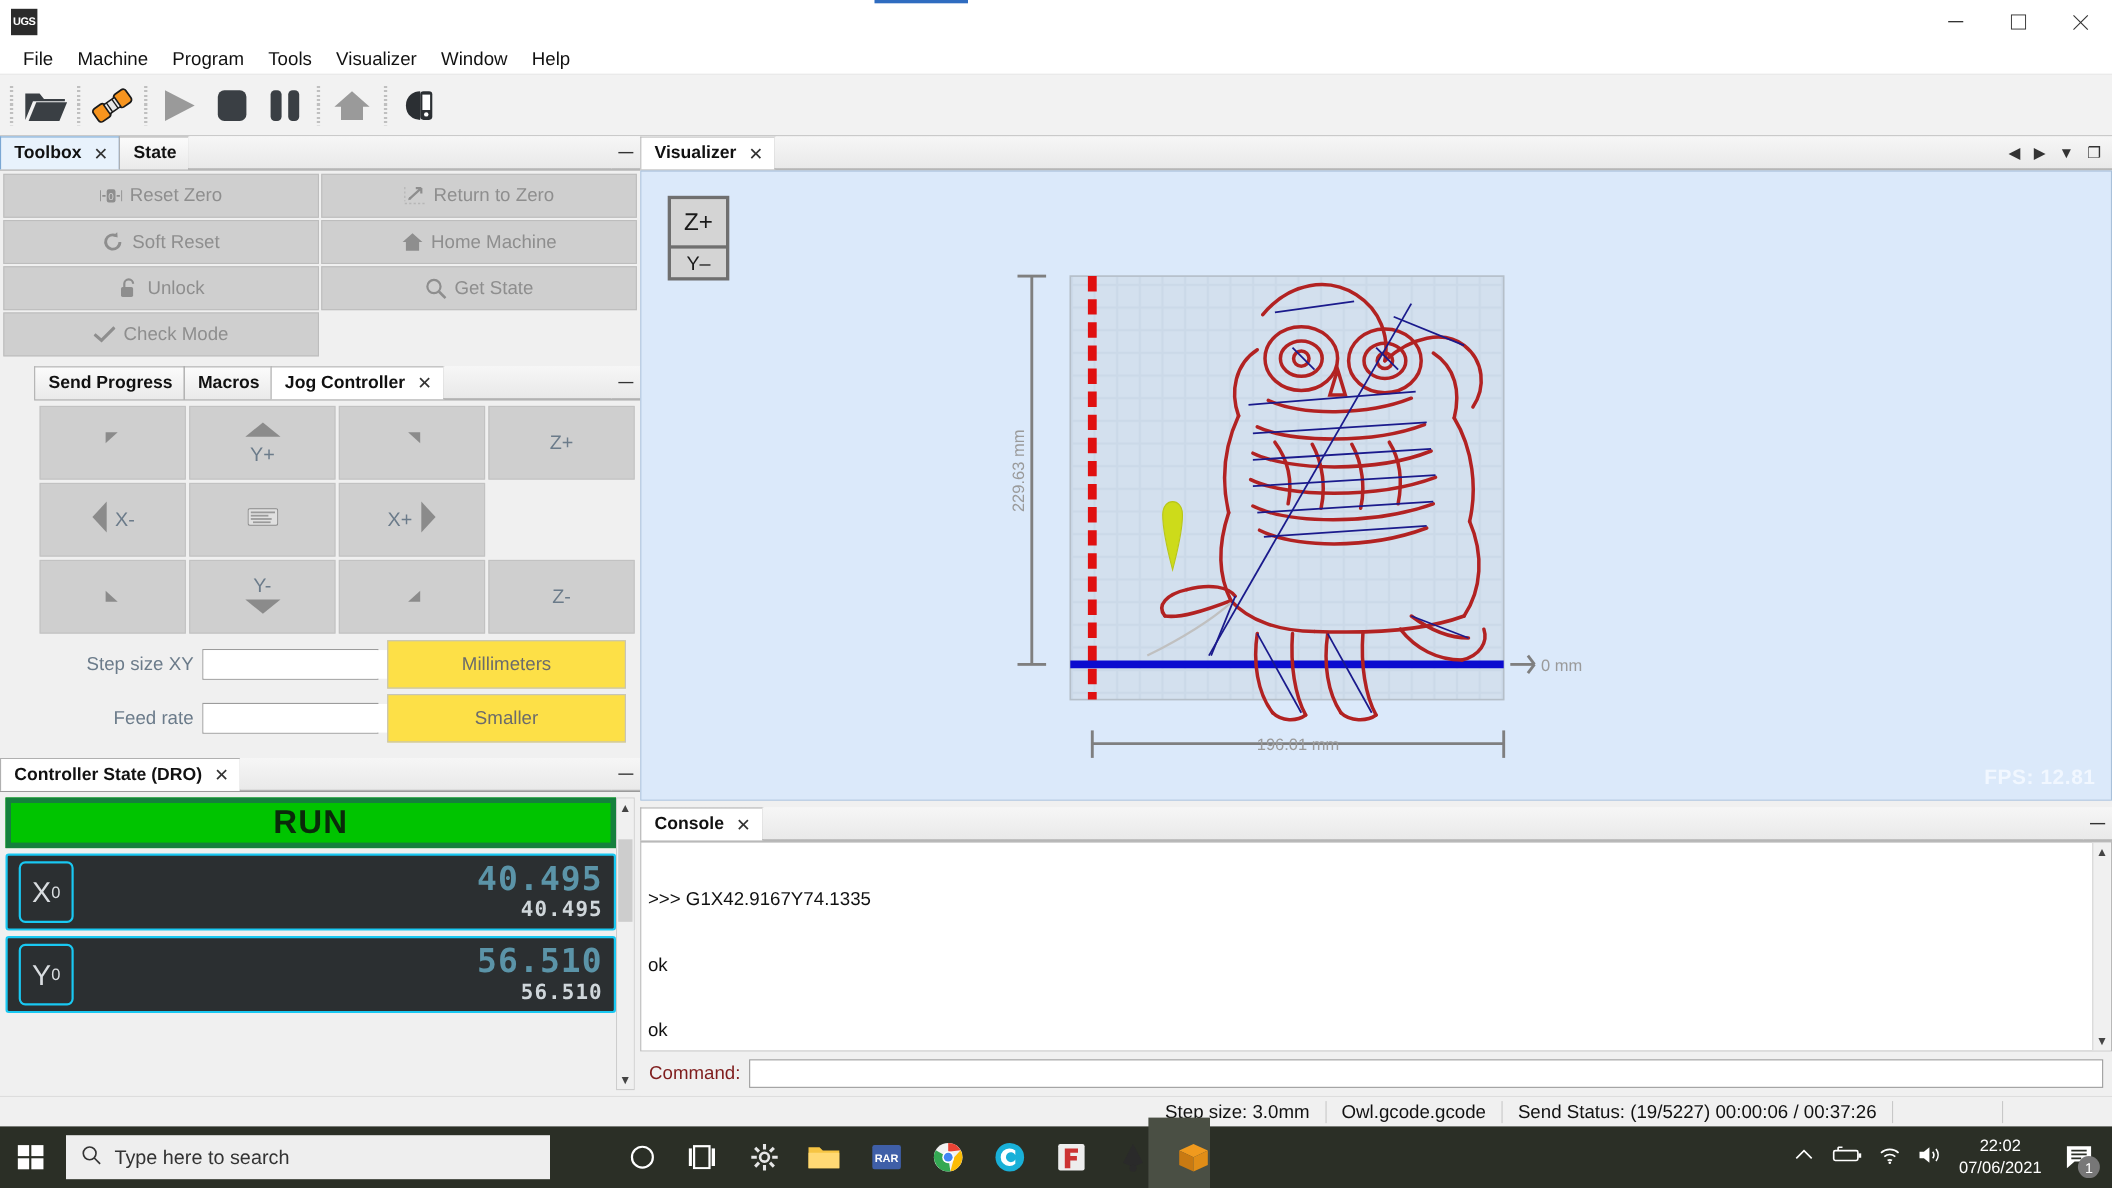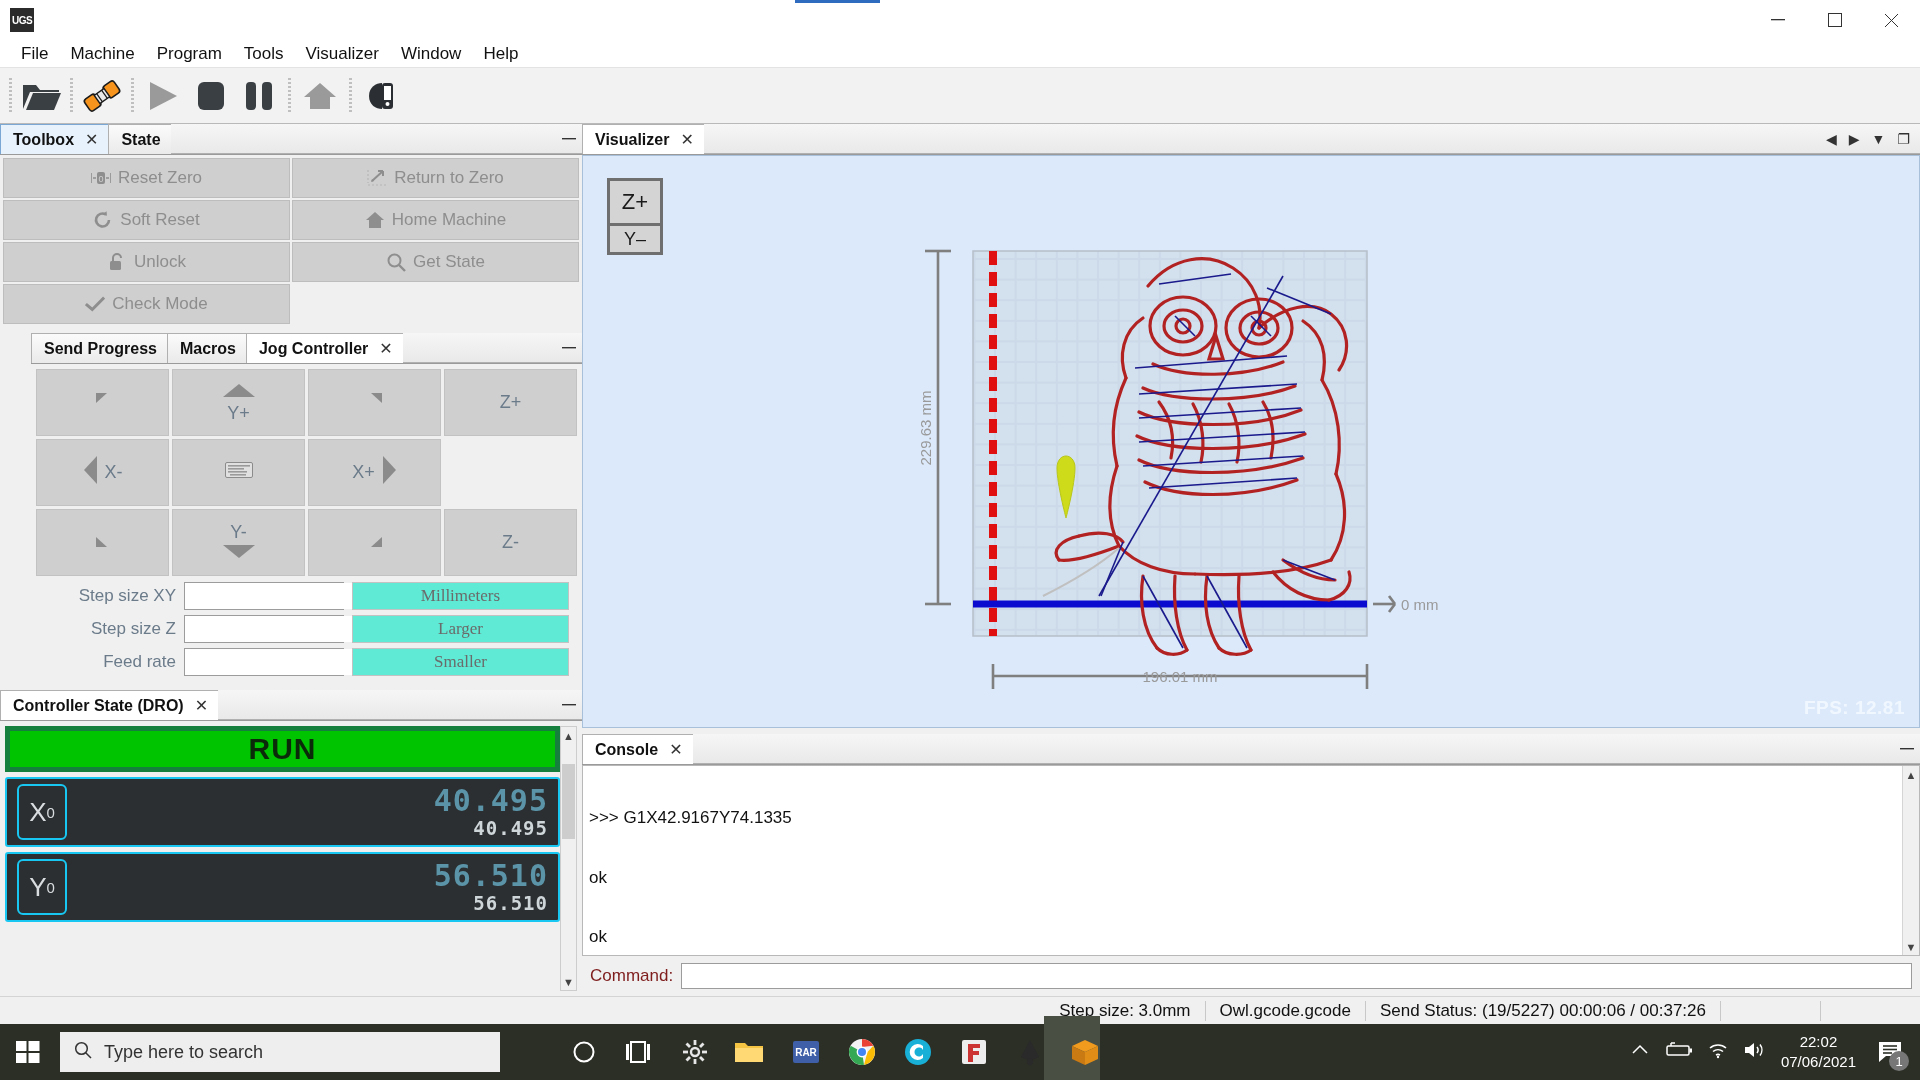--- a/index.html
+++ b/index.html
@@ -100,22 +100,22 @@
   .step-label { width: 140px; text-align: right; padding-right: 8px; font-size: 17px; color: #6b7b8a; }
   .spinner { width: 160px; height: 28px; display: flex; border: 1px solid #9c9c9c; background: #fff; }
   .spinner input {
     flex: 1; border: none; outline: none; text-align: right; padding-right: 6px;
     font-size: 17px; color: #333; font-family: "Liberation Sans", sans-serif; background: #fff;
   }
   .spin-arrows { width: 19px; display: flex; flex-direction: column; border-left: 1px solid #bbb; background: #f3f3f3; }
   .spin-arrows div { flex: 1; display: flex; align-items: center; justify-content: center; font-size: 8px; color: #444; }
   .spin-arrows div:first-child { border-bottom: 1px solid #ddd; }
   .unit-btn {
-    margin-left: 8px; flex: 1; height: 28px; background: #5eead4; border: 1px solid #c2c2c2;
-    display: flex; align-items: center; justify-content: center; font-size: 17px; color: #6b6b6b; font-family: Liberation Serif, serif;
+    margin-left: 8px; flex: 1; height: 44px; background: #fde047; border: 1px solid #c2c2c2;
+    display: flex; align-items: center; justify-content: center; font-size: 17px; color: #6b6b6b;
   }
 
   
   .dro-body { background: #f0f0f0; padding: 5px; display: flex; height: 100%; overflow: hidden;}
   .dro-inner { flex: 1; display: flex; flex-direction: column; gap: 5px; }
   .run-badge {
     height: 46px; background: #00c400; border: 5px solid #15803d;
     display: flex; align-items: center; justify-content: center;
     font-size: 30px; font-weight: bold; color: #0a2a0a; letter-spacing: 1px;
   }
@@ -490,31 +490,20 @@
           <div class="step-row">
             <div class="step-label">Step size XY</div>
             <div class="spinner">
               <input value="3" style="">
               <div class="spin-arrows">
                 <div>▲</div>
                 <div>▼</div>
               </div>
             </div>
             <div class="unit-btn">Millimeters</div>
-          </div>
-          <div class="step-row">
-            <div class="step-label">Step size Z</div>
-            <div class="spinner">
-              <input value="10" style="">
-              <div class="spin-arrows">
-                <div>▲</div>
-                <div>▼</div>
-              </div>
-            </div>
-            <div class="unit-btn">Larger</div>
           </div>
           <div class="step-row">
             <div class="step-label">Feed rate</div>
             <div class="spinner">
               <input value="605" style="">
               <div class="spin-arrows">
                 <div>▲</div>
                 <div>▼</div>
               </div>
             </div>

